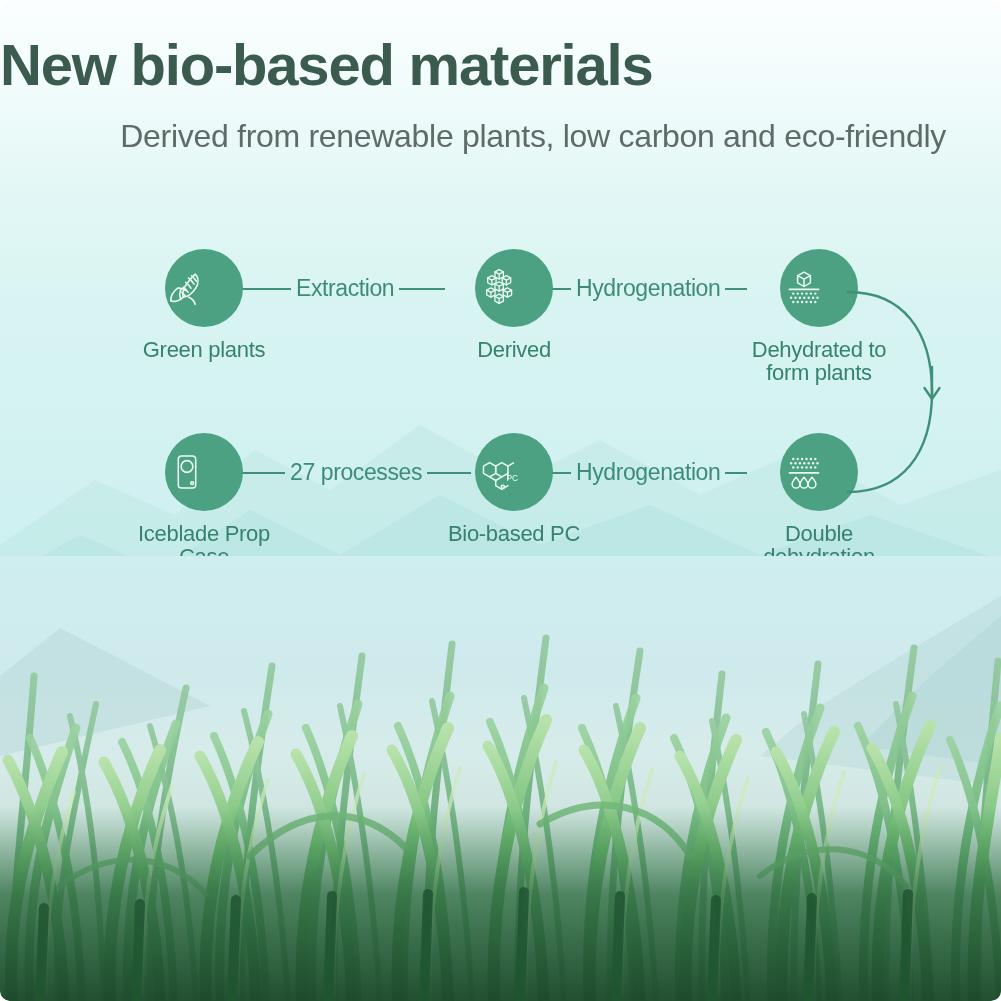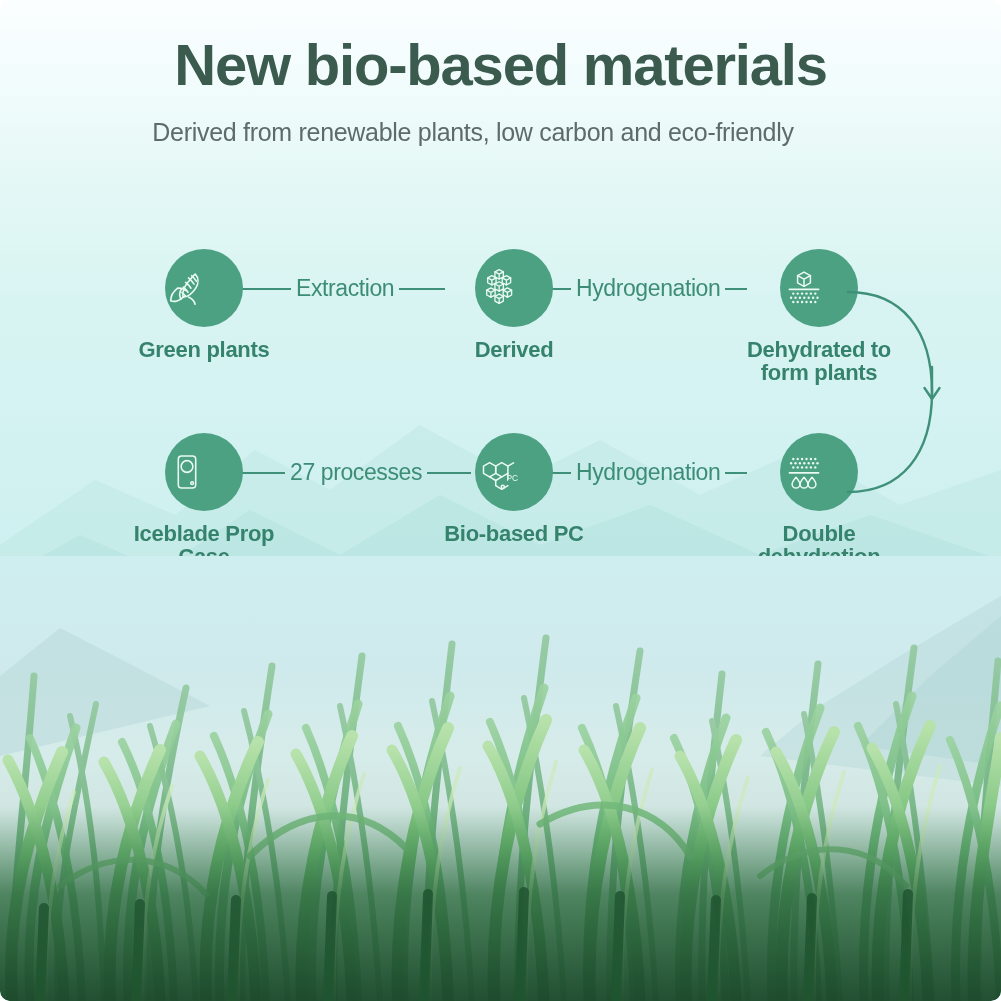--- a/index.html
+++ b/index.html
@@ -34,47 +34,47 @@
     overflow:hidden;
   }
   .sky {
     position:absolute; inset:0;
     background:linear-gradient(180deg,#cfeef0 0%, #cfeaec 25%, #d6ecea 45%, #cfe4e0 60%, #bcd8cf 72%, #9cc4ad 85%, #7fae92 100%);
   }
 
   
   .title {
     position:absolute; top:35px; left:0; width:1001px;
-    text-align:center;
+    text-align:left;
     font-size:58px; font-weight:bold; letter-spacing:-1.2px;
     color:#3b5b4f;
     line-height:1.05;
   }
   .subtitle {
     position:absolute; top:118px; left:0; width:946px;
-    text-align:center;
-    font-size:25px; font-weight:400; letter-spacing:-0.3px;
+    text-align:right;
+    font-size:32px; font-weight:400; letter-spacing:-0.3px;
     color:#5e6b68;
   }
 
   
   .flow { position:absolute; left:9px; top:0; width:1001px; height:580px; }
 
   .node { position:absolute; width:160px; text-align:center; }
   .bubble {
     width:78px; height:78px; border-radius:50%;
     background:#4ca183;
     margin:0 auto;
     display:flex; align-items:center; justify-content:flex-start;
   }
   .bubble svg { display:block; }
   .node-label {
     margin-top:11px;
     font-size:22px; color:#36836d; letter-spacing:-0.3px;
-    line-height:1.06; white-space:pre-line;font-weight:bold;
+    line-height:1.06; white-space:pre-line;
   }
 
   .conn { position:absolute; display:flex; align-items:center; height:2px; }
   .conn .seg { height:2px; background:#3f9079; flex:0 0 auto; }
   .conn .ctext {
     font-size:23px; color:#3d8d76; letter-spacing:-0.4px;
     padding:0 5px; transform:translateY(-1px); white-space:nowrap;
   }
 
   .arcwrap { position:absolute; left:835px; top:285px; width:150px; height:215px; }

